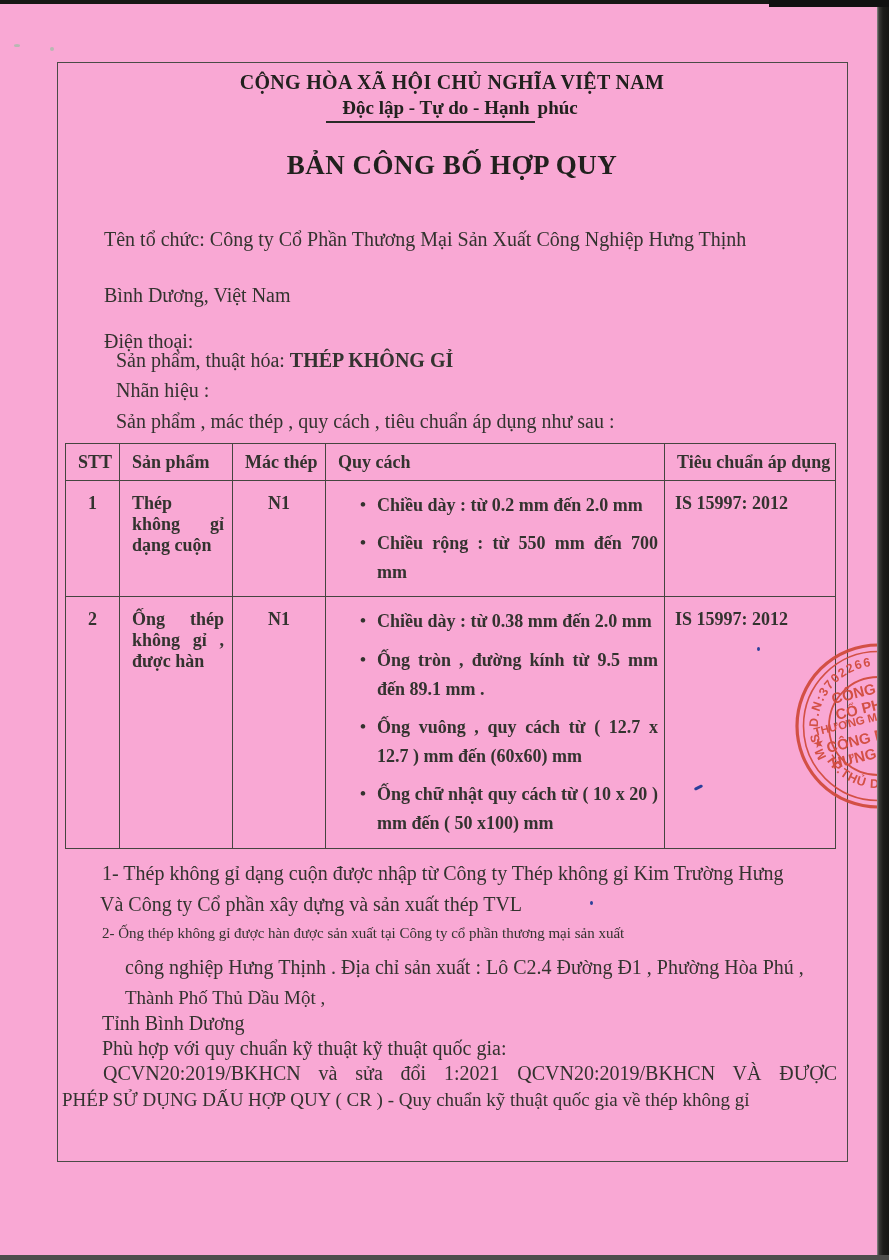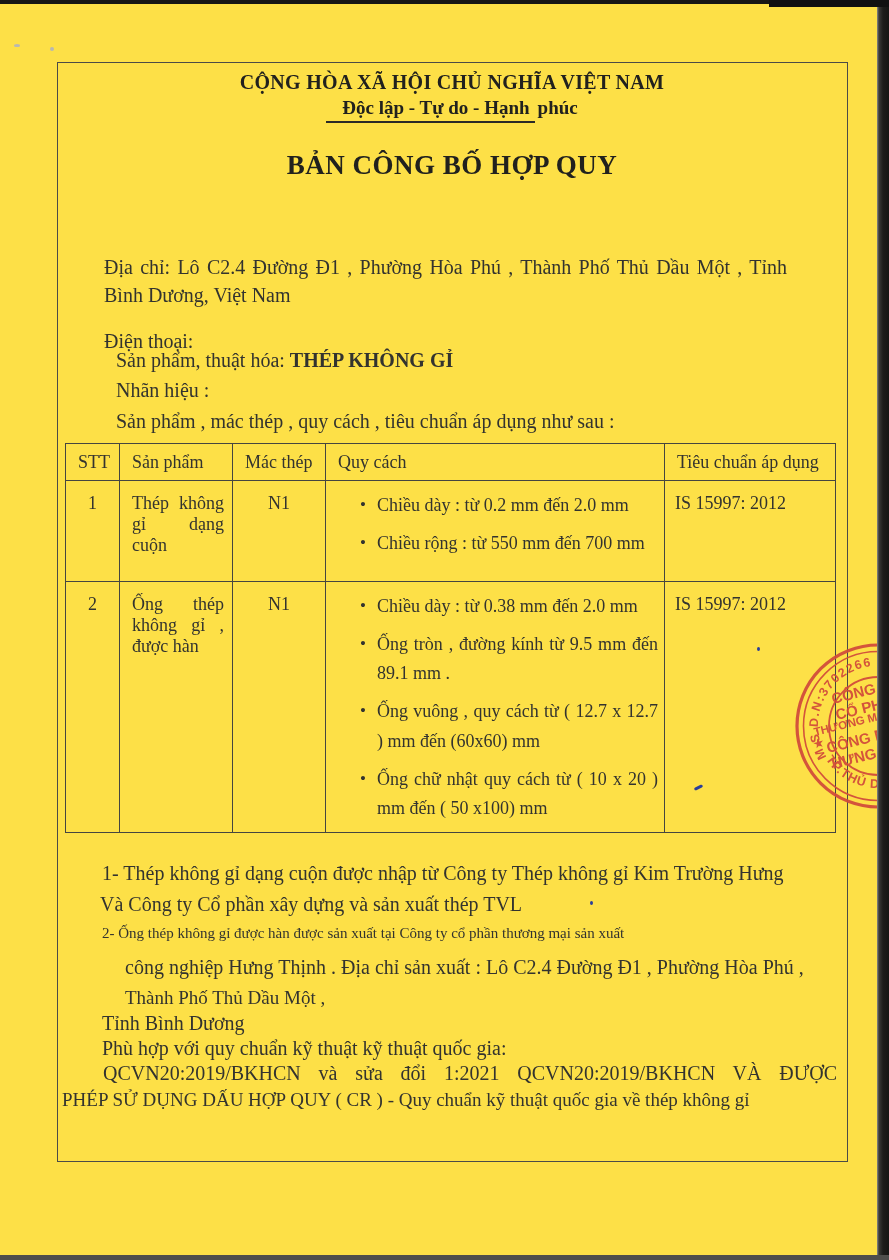--- a/index.html
+++ b/index.html
@@ -1,18 +1,18 @@
 <!DOCTYPE html>
 <html><head>
 <meta charset="utf-8">
 <style>
   html,body{margin:0;padding:0;background:#e8e8e6;}
   #page{
     position:relative; width:889px; height:1260px; margin:0 auto;
-    background:#fde047; overflow:hidden;
+    background:#f9a8d4; overflow:hidden;
     font-family:"Liberation Serif","DejaVu Serif",serif;
     color:#33332f;
   }
   
   .edge-top{position:absolute;left:0;top:0;width:889px;height:4px;background:#171715;z-index:60;}
   .edge-top-right{position:absolute;right:0;top:0;width:120px;height:7px;background:#111;z-index:61;}
   .edge-right{position:absolute;top:0;left:877px;width:12px;height:1260px;z-index:55;
     background:linear-gradient(to right,#8b8b88 0,#3a3a37 2px,#1d1d1b 6px,#161614 100%);}
   .edge-bottom{position:absolute;left:0;top:1255px;width:889px;height:5px;background:#4e4e4c;z-index:60;}
   
@@ -36,21 +36,21 @@
   .i4{left:104px;top:329px;}
   .i5{left:116px;top:348px;}
   .i6{left:116px;top:378px;}
   .i7{left:116px;top:409px;}
   .bold{font-weight:bold;}
   
   table.spec{
     position:absolute;left:65px;top:443px;width:770px;z-index:5;
     border-collapse:collapse;table-layout:fixed;font-size:18px;color:#33332f;
   }
-  table.spec td,table.spec th{border:1.4px solid #454540;vertical-align:top;font-weight:normal;}
+  table.spec td,table.spec th{border:1.4px solid #454540;vertical-align:top;font-weight:bold;}
   table.spec th{height:36px;vertical-align:middle;text-align:left;padding:0 0 0 12px;font-size:18px;}
   th.c-stt, td.c-stt{text-align:center;padding:0;}
   td.c-stt{padding-top:12px;}
   td.c-prod{padding:12px 8px 0 12px;text-align:justify;}
   td.c-grade{text-align:center;padding-top:12px;}
   td.c-spec{padding:10px 4px 0 34px;}
   td.c-std{padding:12px 4px 0 10px;}
   tr.r1{height:101px;} tr.r2{height:233px;}
   .bullet{display:flex;margin-bottom:9px;}
   .bullet .bmark{width:17px;flex:0 0 17px;font-size:17px;line-height:1.62;}
@@ -81,21 +81,21 @@
 <body>
 
 <div id="page">
 
   <div class="doc-border"></div>
 
   <div class="hline h-republic">CỘNG HÒA XÃ HỘI CHỦ NGHĨA VIỆT NAM</div>
   <div class="hline h-motto"><span class="motto-u">Độc lập - Tự do - Hạnh</span><span class="motto-tail">phúc</span></div>
   <div class="hline h-title">BẢN CÔNG BỐ HỢP QUY</div>
 
-  <div class="line i2 just">Địa chỉ: Lô C2.4 Đường Đ1 , Phường Hòa Phú , Thành Phố Thủ Dầu Một , Tỉnh</div>
+  <div class="line i1">Tên tổ chức: Công ty Cổ Phần Thương Mại Sản Xuất Công Nghiệp Hưng Thịnh</div>
   <div class="line i3">Bình Dương, Việt Nam</div>
   <div class="line i4">Điện thoại:</div>
   <div class="line i5"><span>Sản phẩm, thuật hóa: </span><span class="bold">THÉP KHÔNG GỈ</span></div>
   <div class="line i6">Nhãn hiệu :</div>
   <div class="line i7">Sản phẩm , mác thép , quy cách , tiêu chuẩn áp dụng như sau :</div>
 
   <table class="spec">
     <colgroup>
       <col style="width:54px">
         <col style="width:113px">

